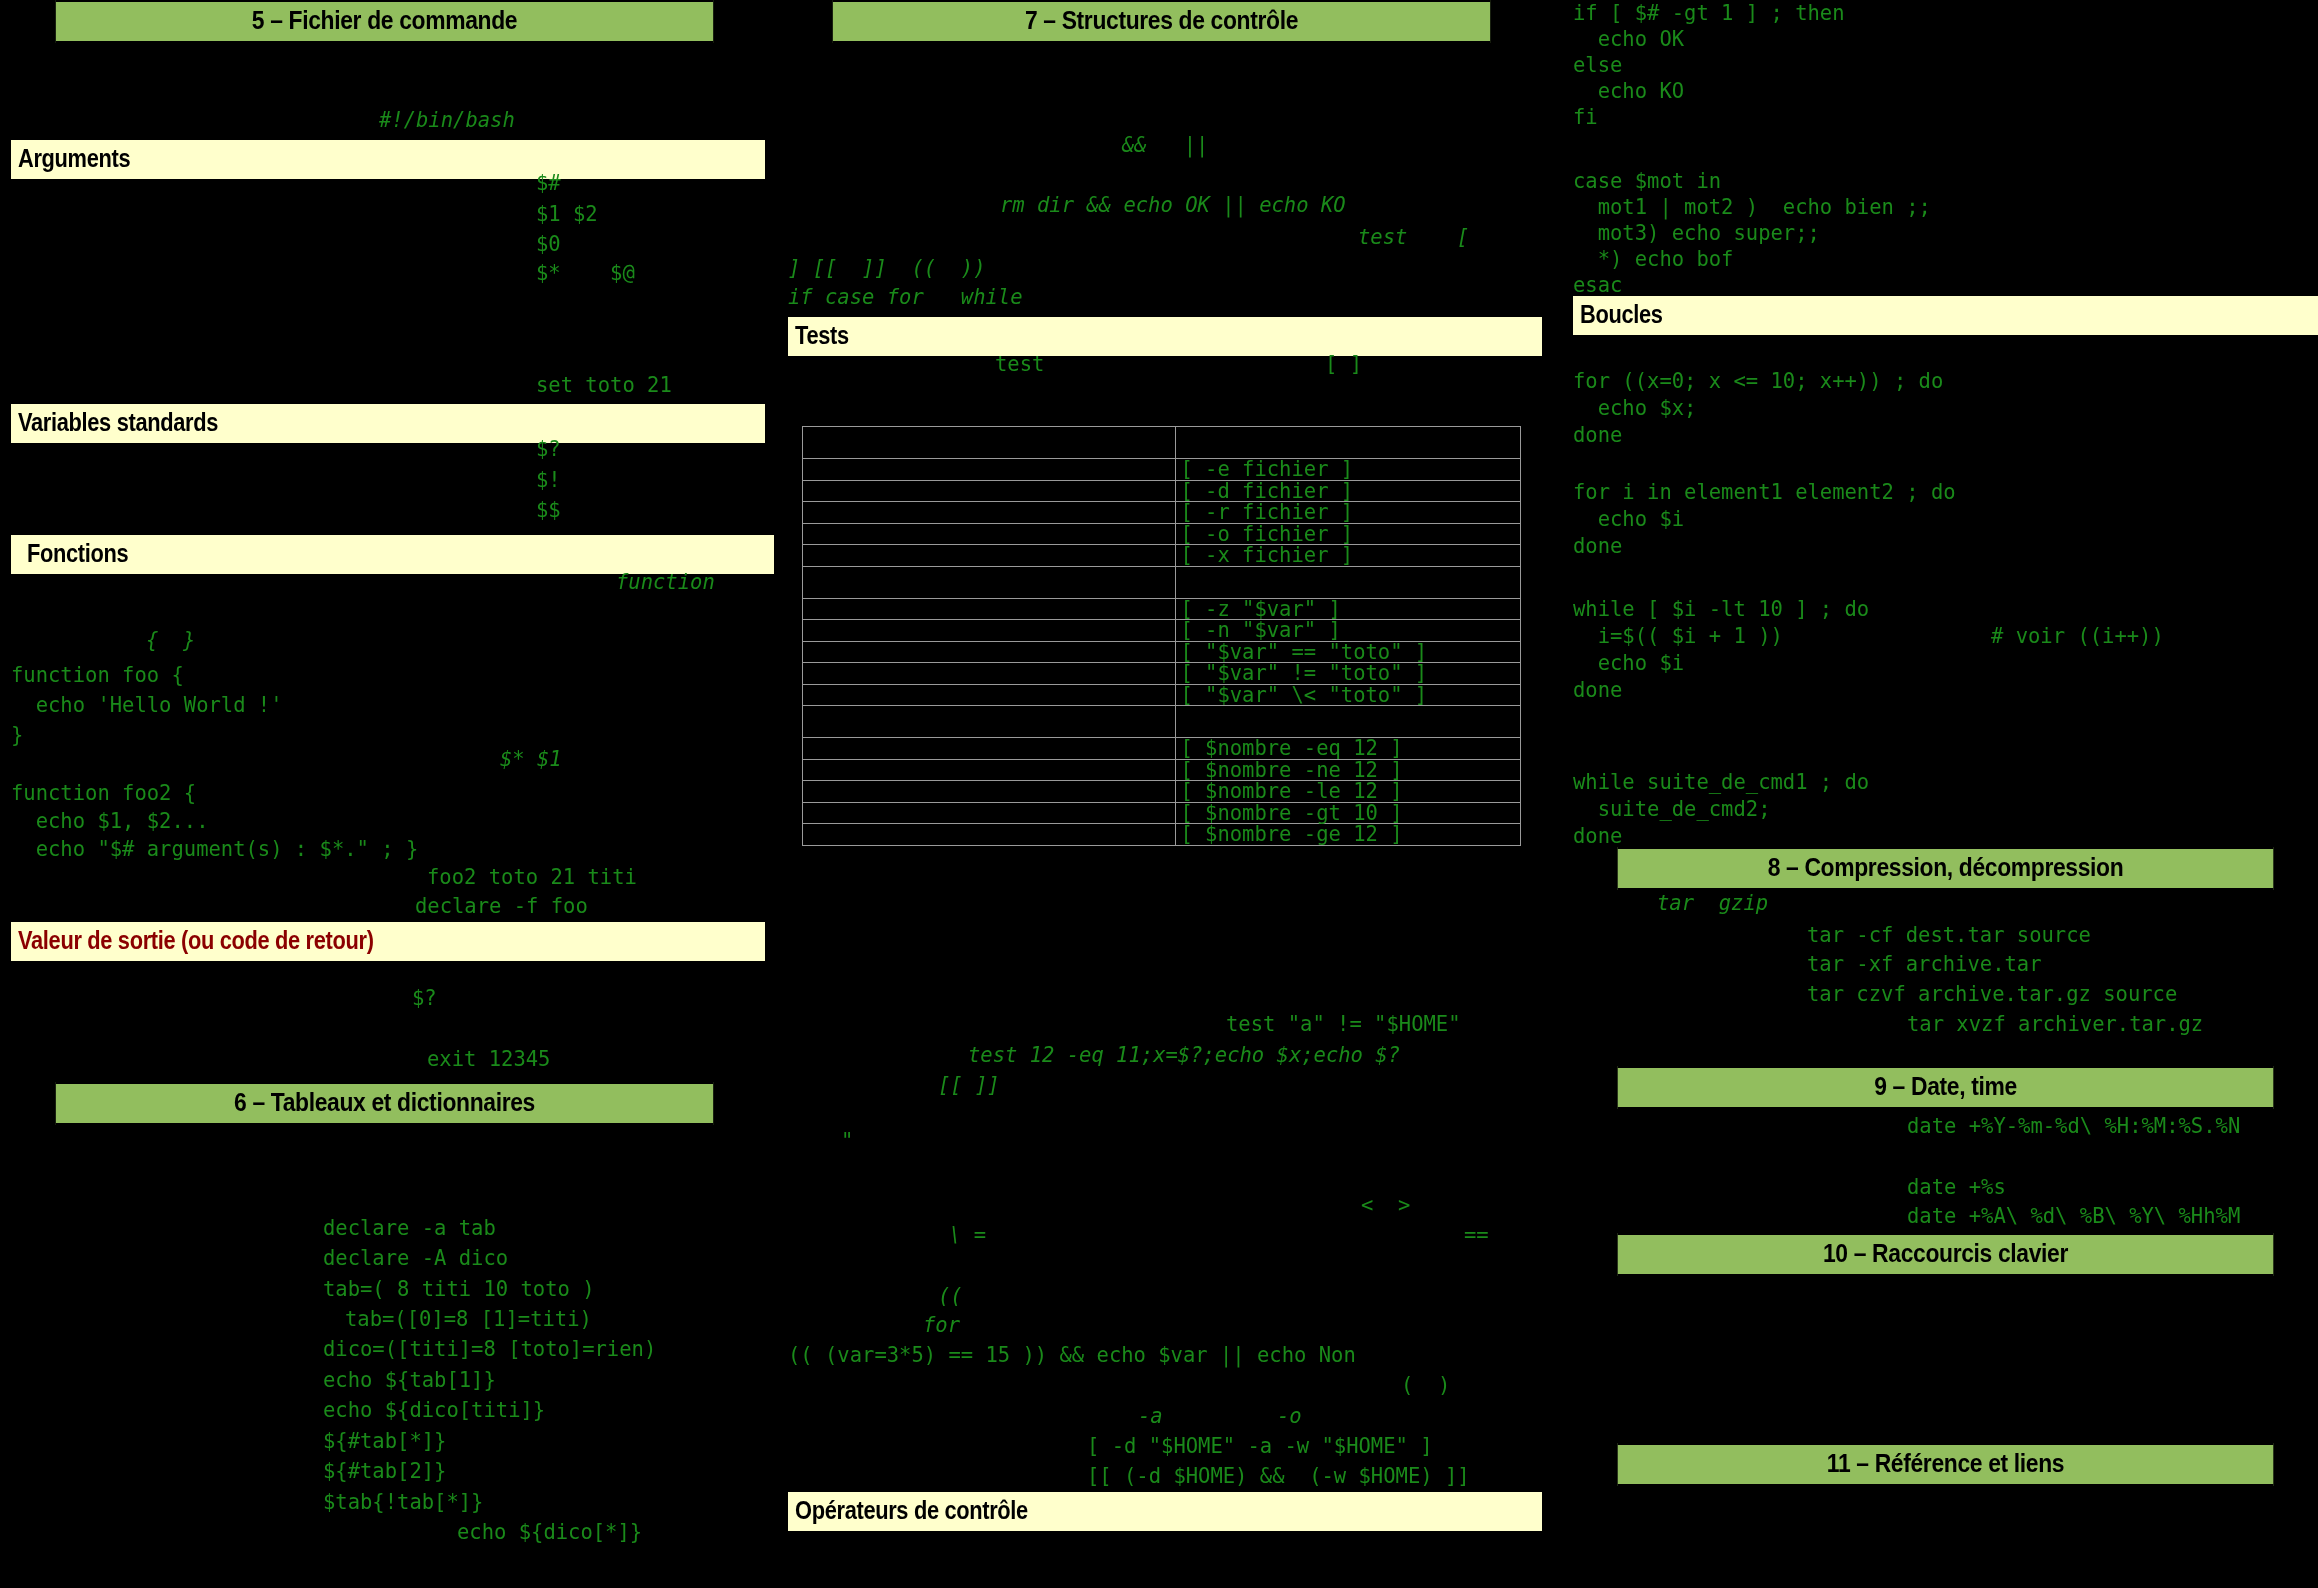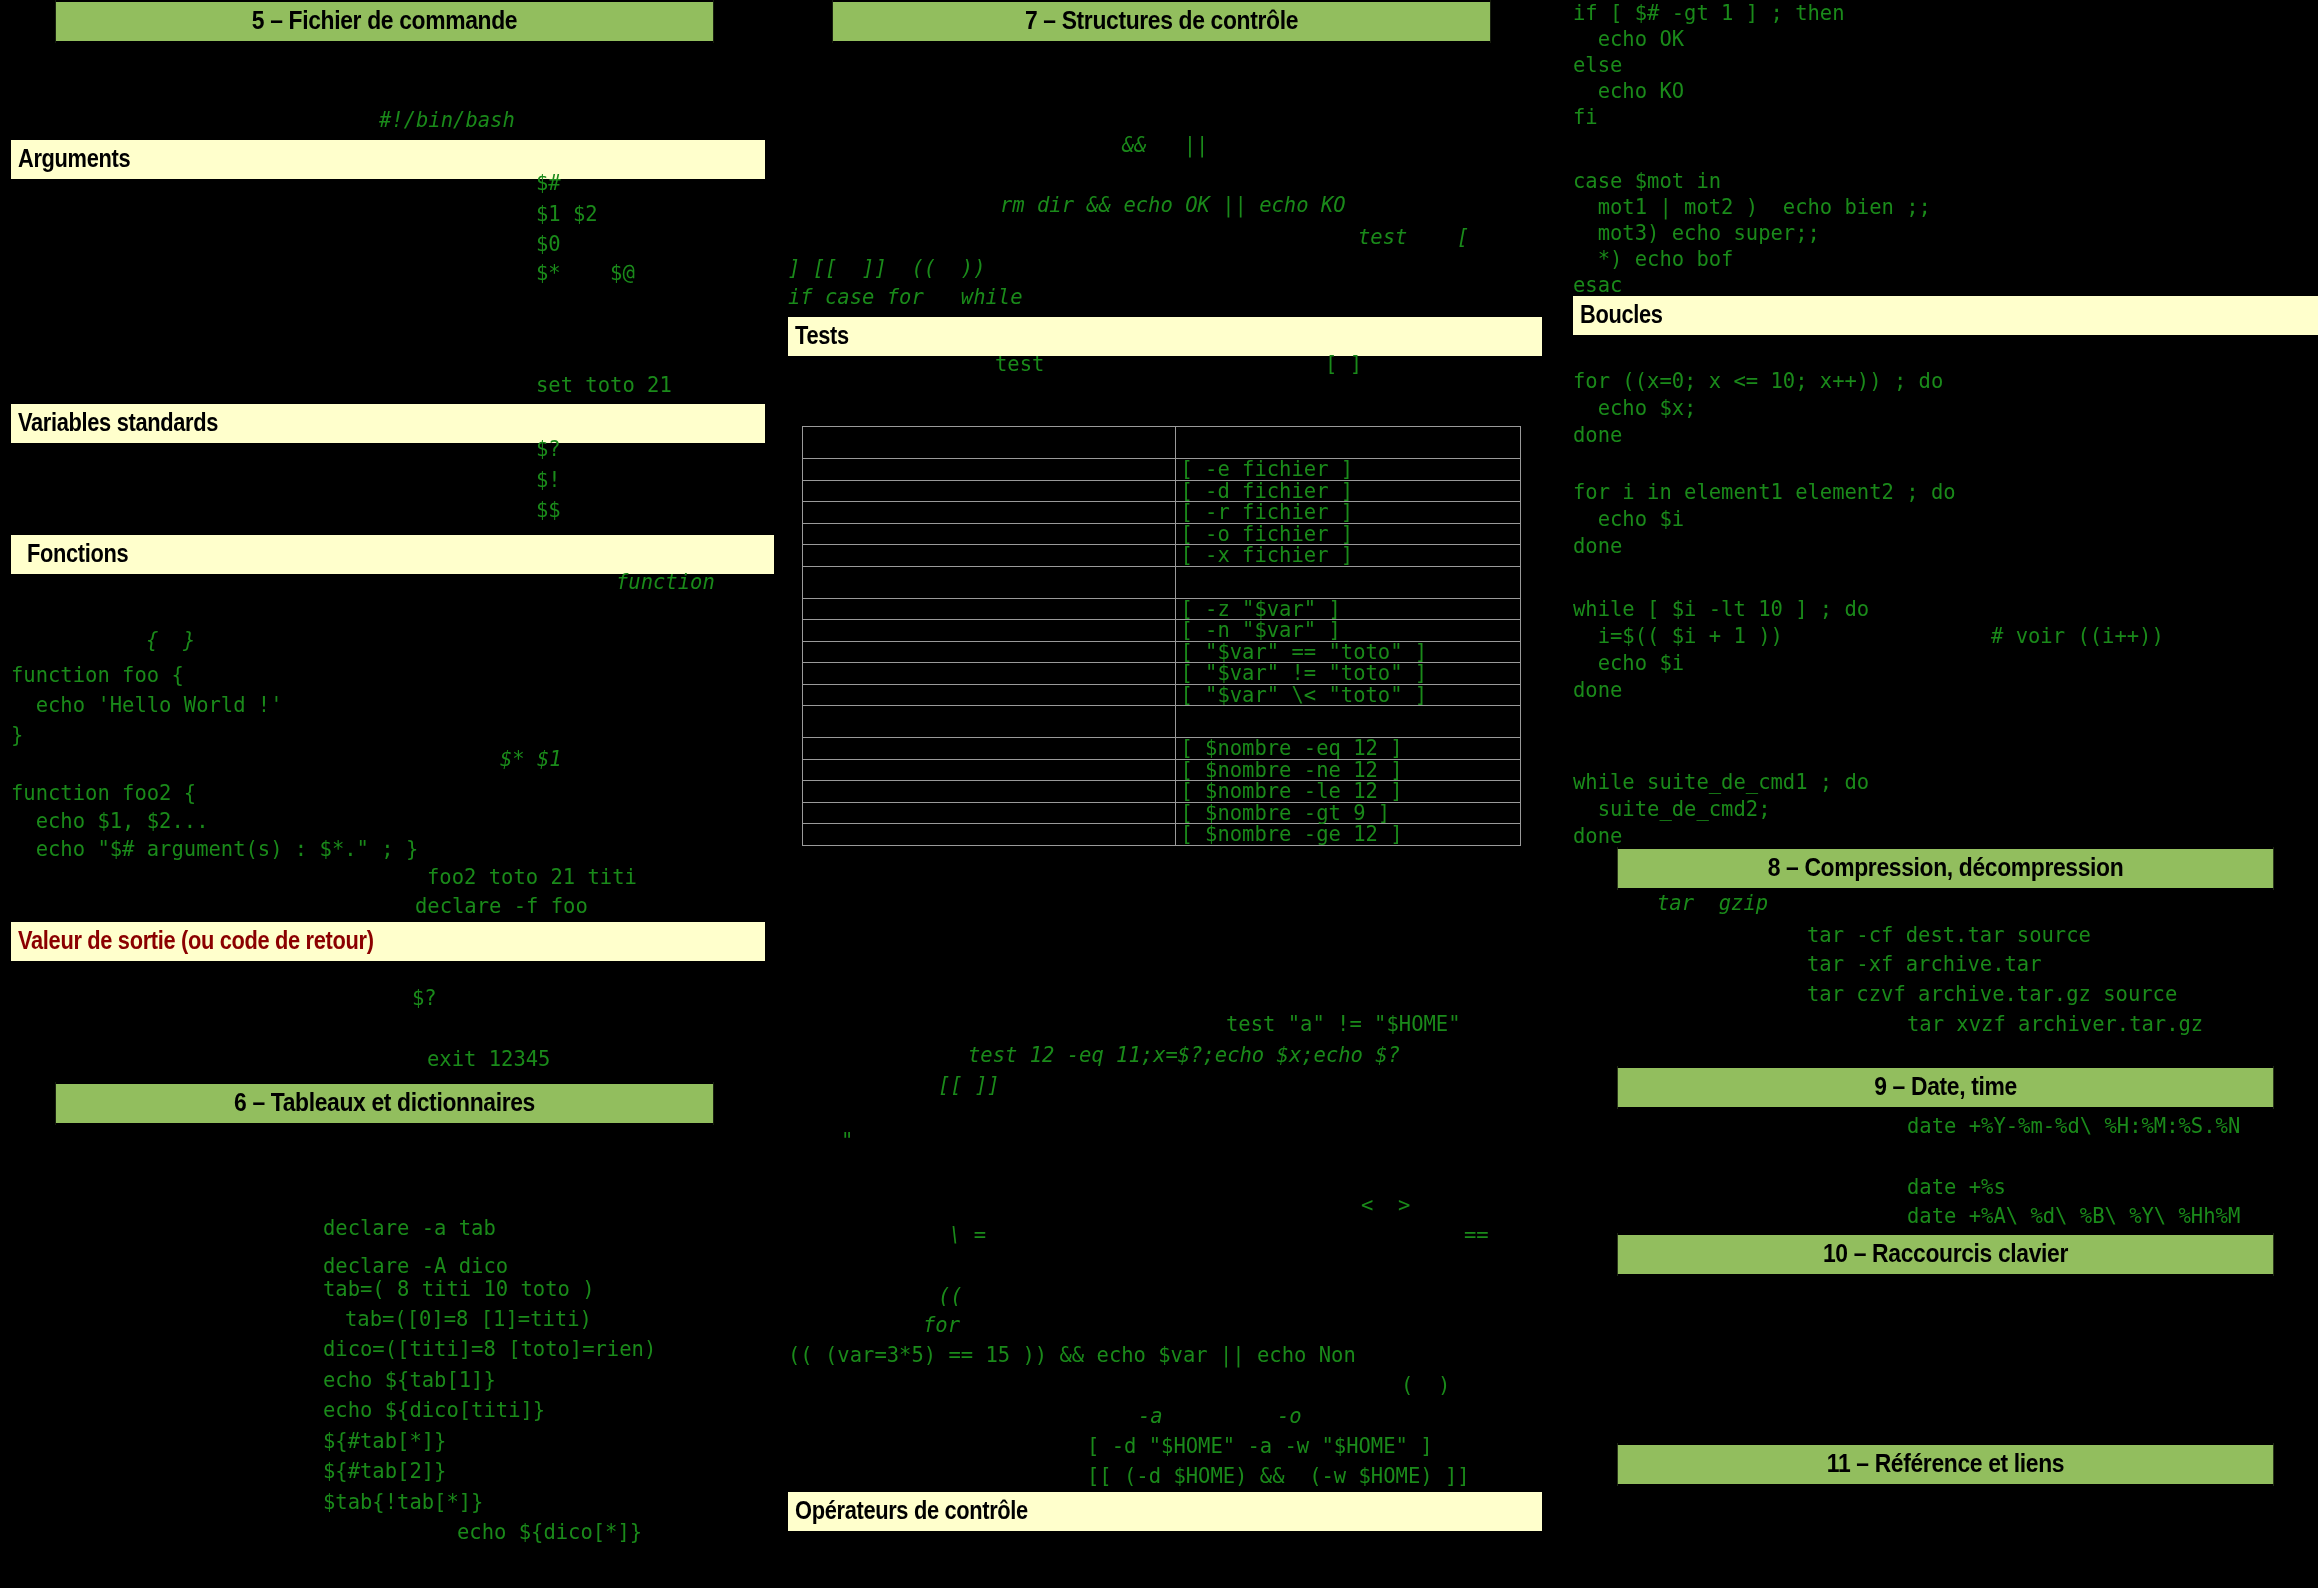--- a/index.html
+++ b/index.html
@@ -155,21 +155,21 @@
     </div>
 
     <div class="blk code" style="left:401px;top:988px;">$?</div>
     <div class="blk code" style="left:416px;top:1049px;">exit 12345</div>
 
     <div class="sec-head" style="position:absolute;left:0;top:1082px;width:747px;">
       <span>6 – Tableaux et dictionnaires</span>
     </div>
 
     <div class="blk code" style="left:312px;top:1218px;">declare -a tab</div>
-    <div class="blk code" style="left:312px;top:1248px;margin-top:8px;">declare -A dico</div>
+    <div class="blk code" style="left:312px;top:1248px;">declare -A dico</div>
     <div class="blk code" style="left:312px;top:1279px;">tab=( 8 titi 10 toto )</div>
     <div class="blk code" style="left:312px;top:1309px;margin-left:22px;">tab=([0]=8 [1]=titi)</div>
     <div class="blk code" style="left:312px;top:1339px;">dico=([titi]=8 [toto]=rien)</div>
     <div class="blk code" style="left:312px;top:1370px;">echo ${tab[1]}</div>
     <div class="blk code" style="left:312px;top:1400px;">echo ${dico[titi]}</div>
     <div class="blk code" style="left:312px;top:1431px;">${#tab[*]}</div>
     <div class="blk code" style="left:312px;top:1461px;">${#tab[2]}</div>
     <div class="blk code" style="left:312px;top:1492px;">$tab{!tab[*]}</div>
     <div class="blk code" style="left:446px;top:1522px;">echo ${dico[*]}</div>
   </div>
@@ -257,21 +257,21 @@
         <tr>
           <td class="c1"></td>
           <td class="c2">[ $nombre -ne 12 ]</td>
         </tr>
         <tr>
           <td class="c1"></td>
           <td class="c2">[ $nombre -le 12 ]</td>
         </tr>
         <tr>
           <td class="c1"></td>
-          <td class="c2">[ $nombre -gt 9 ]</td>
+          <td class="c2">[ $nombre -gt 10 ]</td>
         </tr>
         <tr>
           <td class="c1"></td>
           <td class="c2">[ $nombre -ge 12 ]</td>
         </tr>
       </tbody>
     </table>
 
     <div class="blk code" style="left:438px;top:1014px;">test "a" != "$HOME"</div>
     <div class="blk code it" style="left:180px;top:1045px;">test 12 -eq 11;x=$?;echo $x;echo $?</div>

